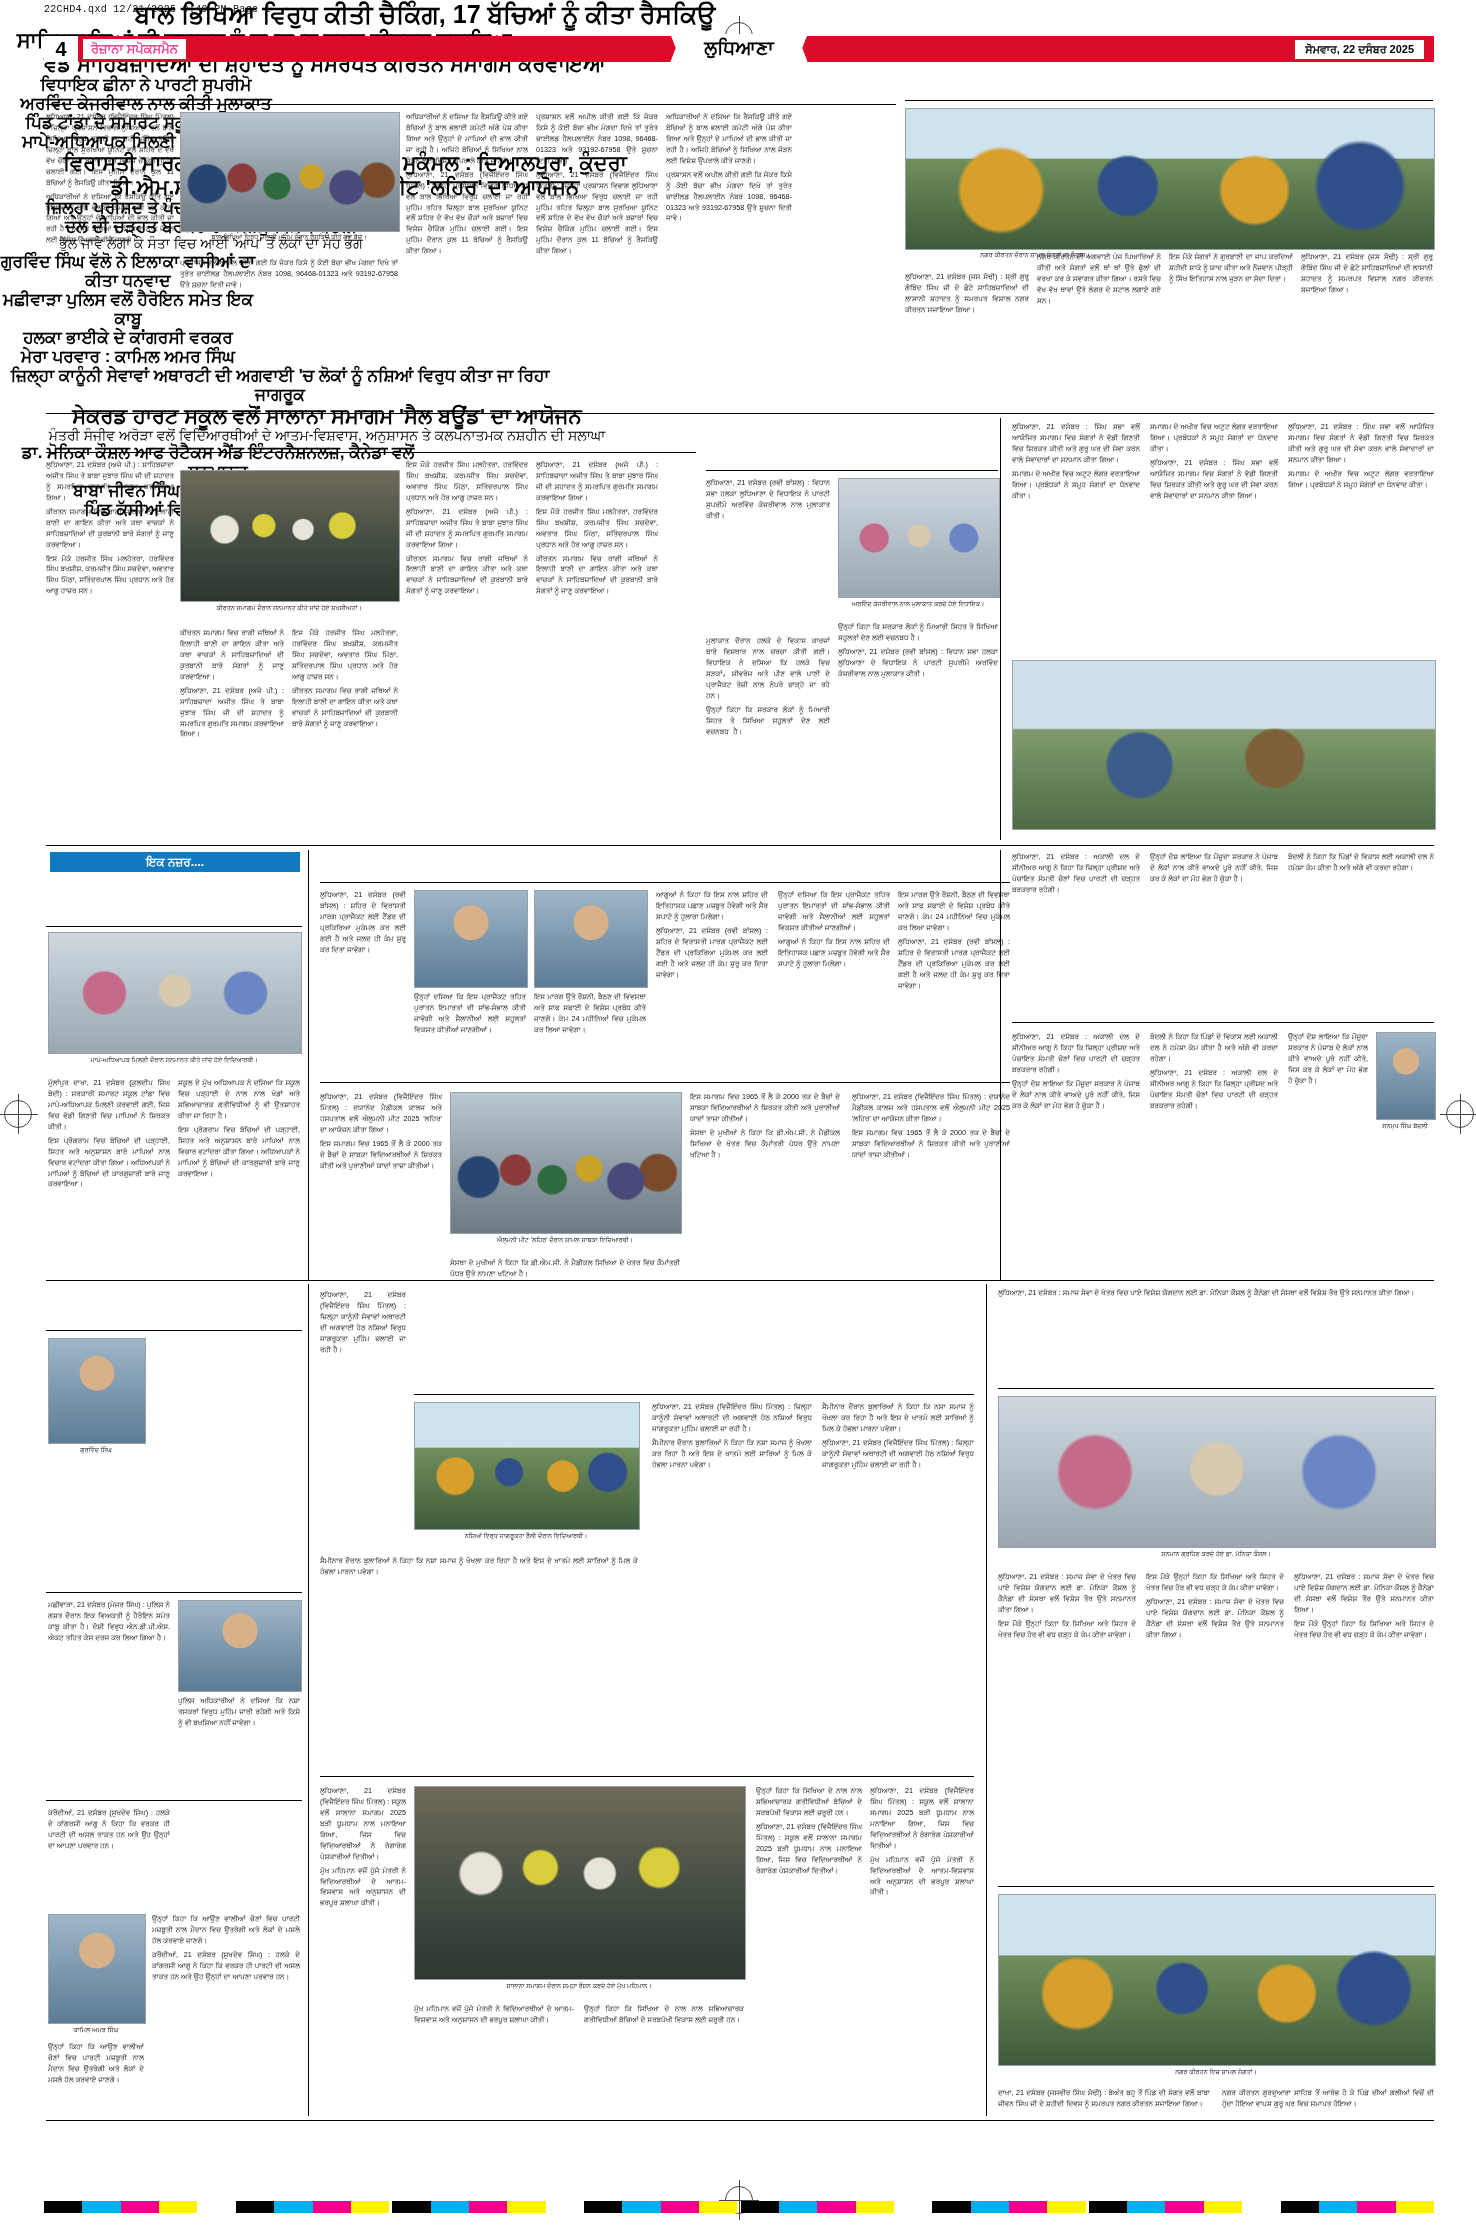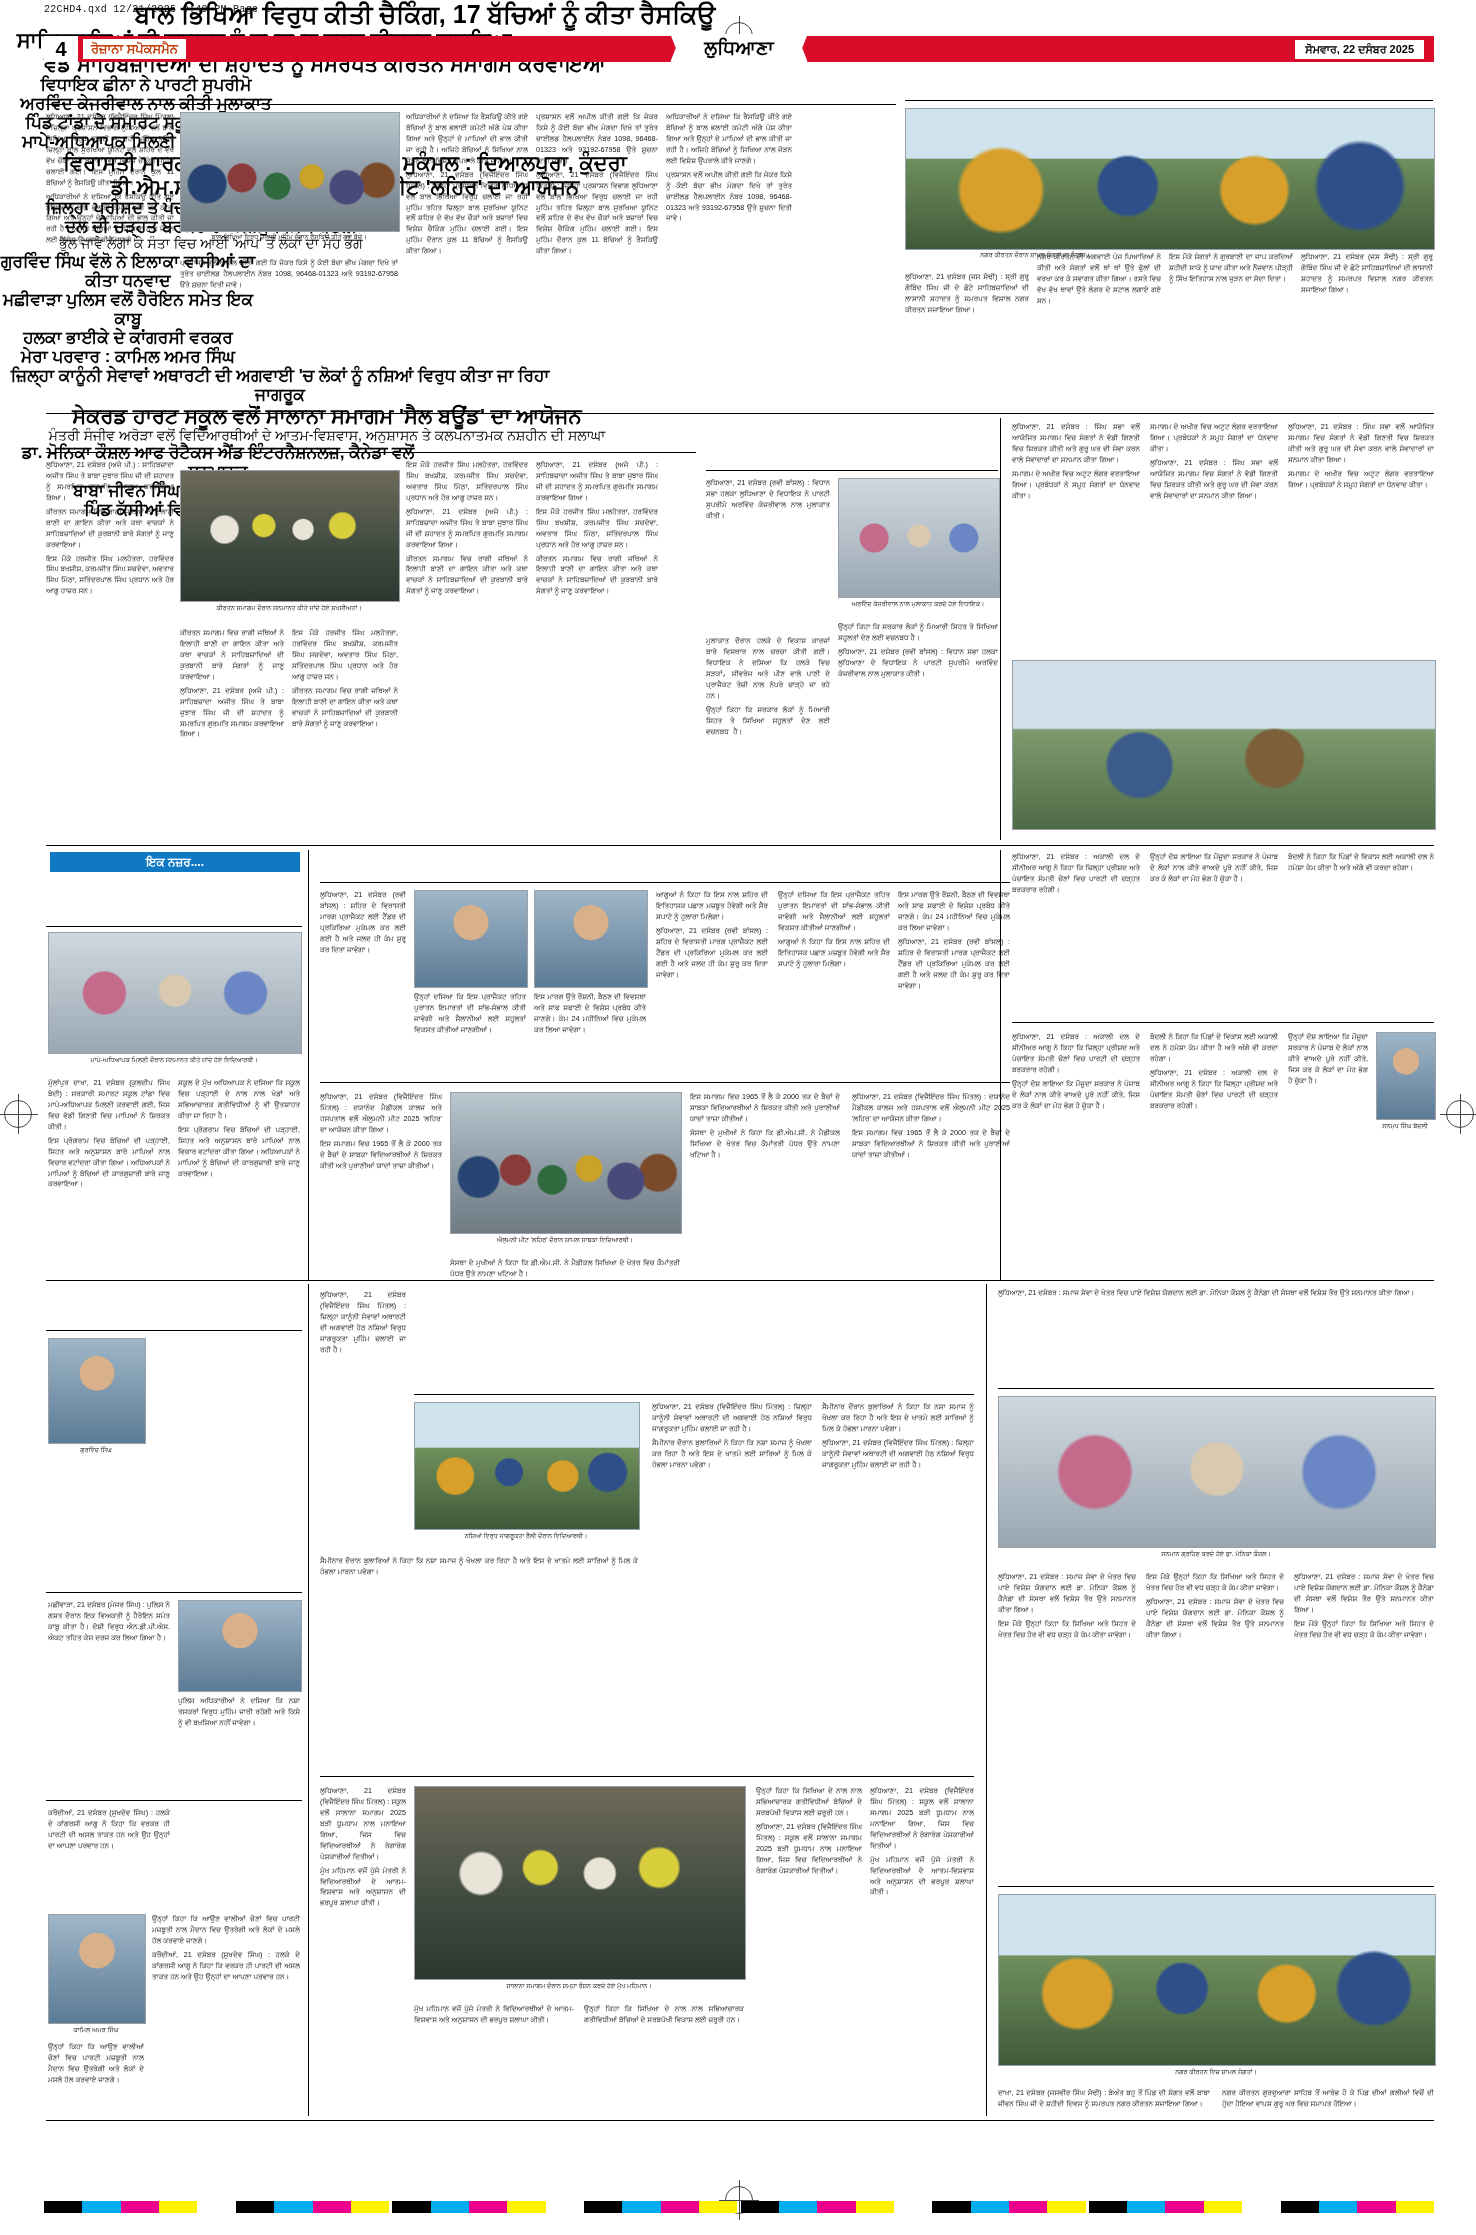--- a/index.html
+++ b/index.html
@@ -9,21 +9,21 @@
   
   .slug{position:absolute;left:44px;top:4px;font-family:"Liberation Mono",monospace;font-size:10px;color:#111;letter-spacing:.3px;}
   .regmark{position:absolute;width:26px;height:26px;border:1px solid #444;border-radius:50%;}
   .regmark:before,.regmark:after{content:"";position:absolute;background:#444;}
   .regmark:before{left:50%;top:-7px;width:1px;height:40px;margin-left:-0.5px;}
   .regmark:after{top:50%;left:-7px;height:1px;width:40px;margin-top:-0.5px;}
 
   
   .masthead{position:absolute;left:44px;top:36px;width:1390px;height:26px;background:#d90d2a;display:flex;align-items:center;}
   .m-num{width:34px;height:26px;background:#ffffff;color:#000;font-weight:bold;font-size:20px;display:flex;align-items:center;justify-content:center;border-right:2px solid #d90d2a;}
-  .m-paper{background:#ffffff;color:#c2410c;font-size:13px;font-weight:bold;padding:2px 8px;margin-left:3px;}
+  .m-paper{background:#ffffff;color:#ec4899;font-size:13px;font-weight:bold;padding:2px 8px;margin-left:3px;}
   .m-city-wrap{position:absolute;left:50%;transform:translateX(-50%);top:-2px;}
   .m-city{background:#ffffff;color:#000;font-size:19px;font-weight:bold;padding:3px 34px;clip-path:polygon(0 0,100% 0,96% 50%,100% 100%,0 100%,4% 50%);}
   .m-date{position:absolute;right:10px;background:#ffffff;color:#000;font-size:11px;font-weight:bold;padding:3px 10px;}
 
   
   .hl{font-weight:bold;color:#000;line-height:1.12;text-align:center;}
   .hl1{font-size:25px;}
   .hl2{font-size:21px;}
   .hl3{font-size:17px;}
   .hl4{font-size:14px;}

